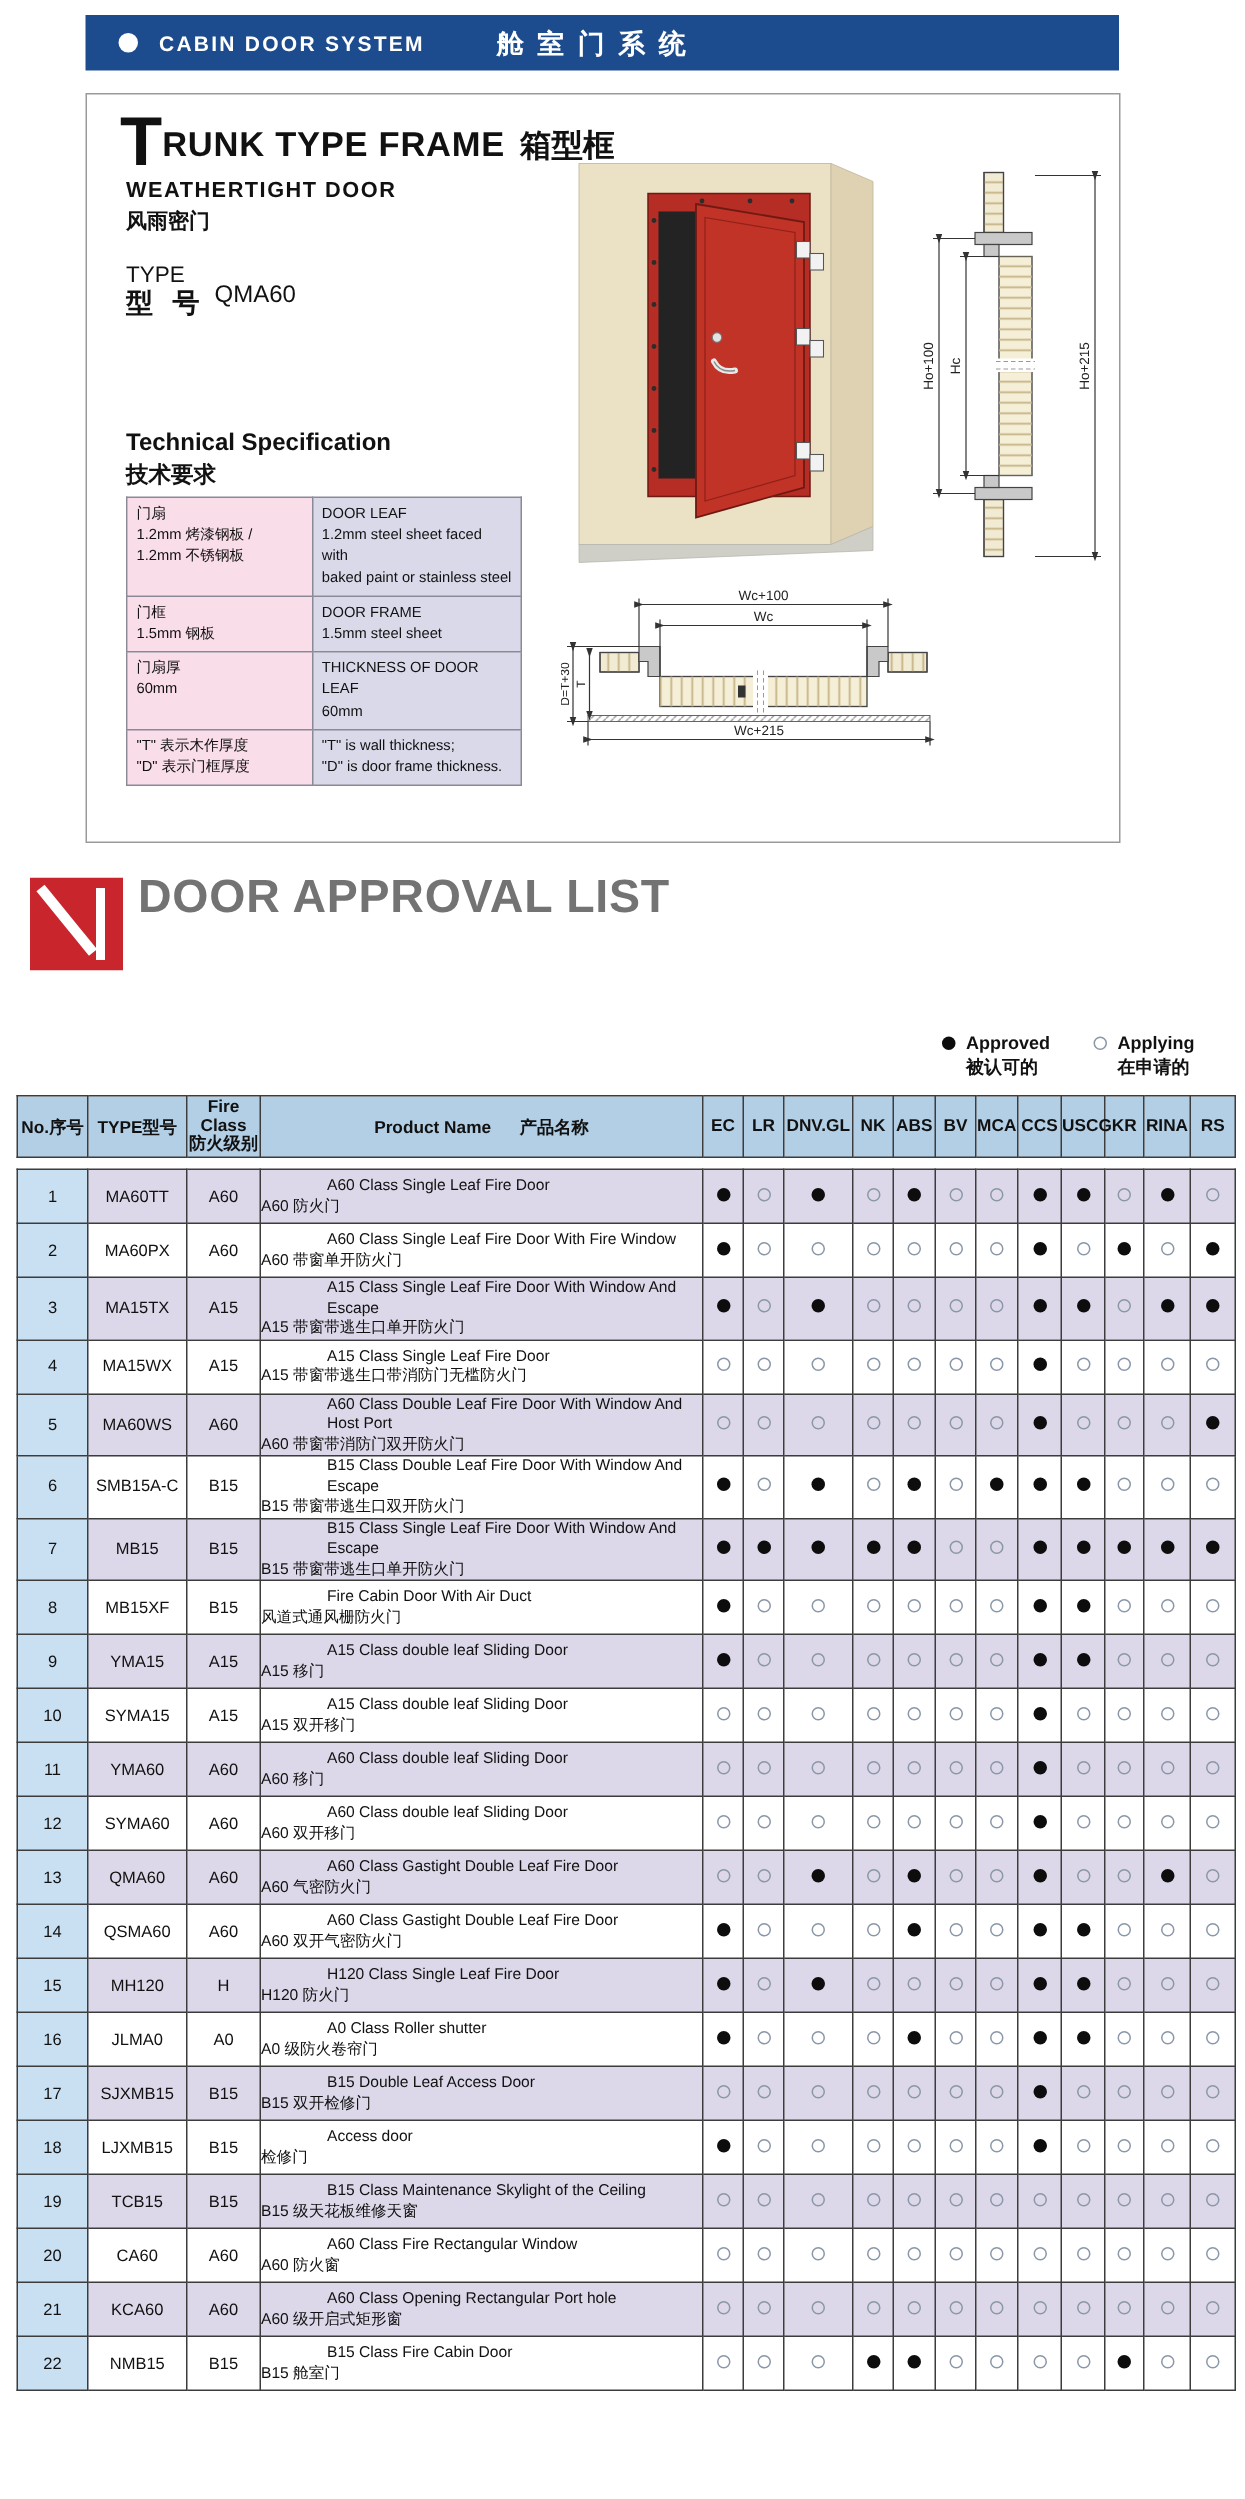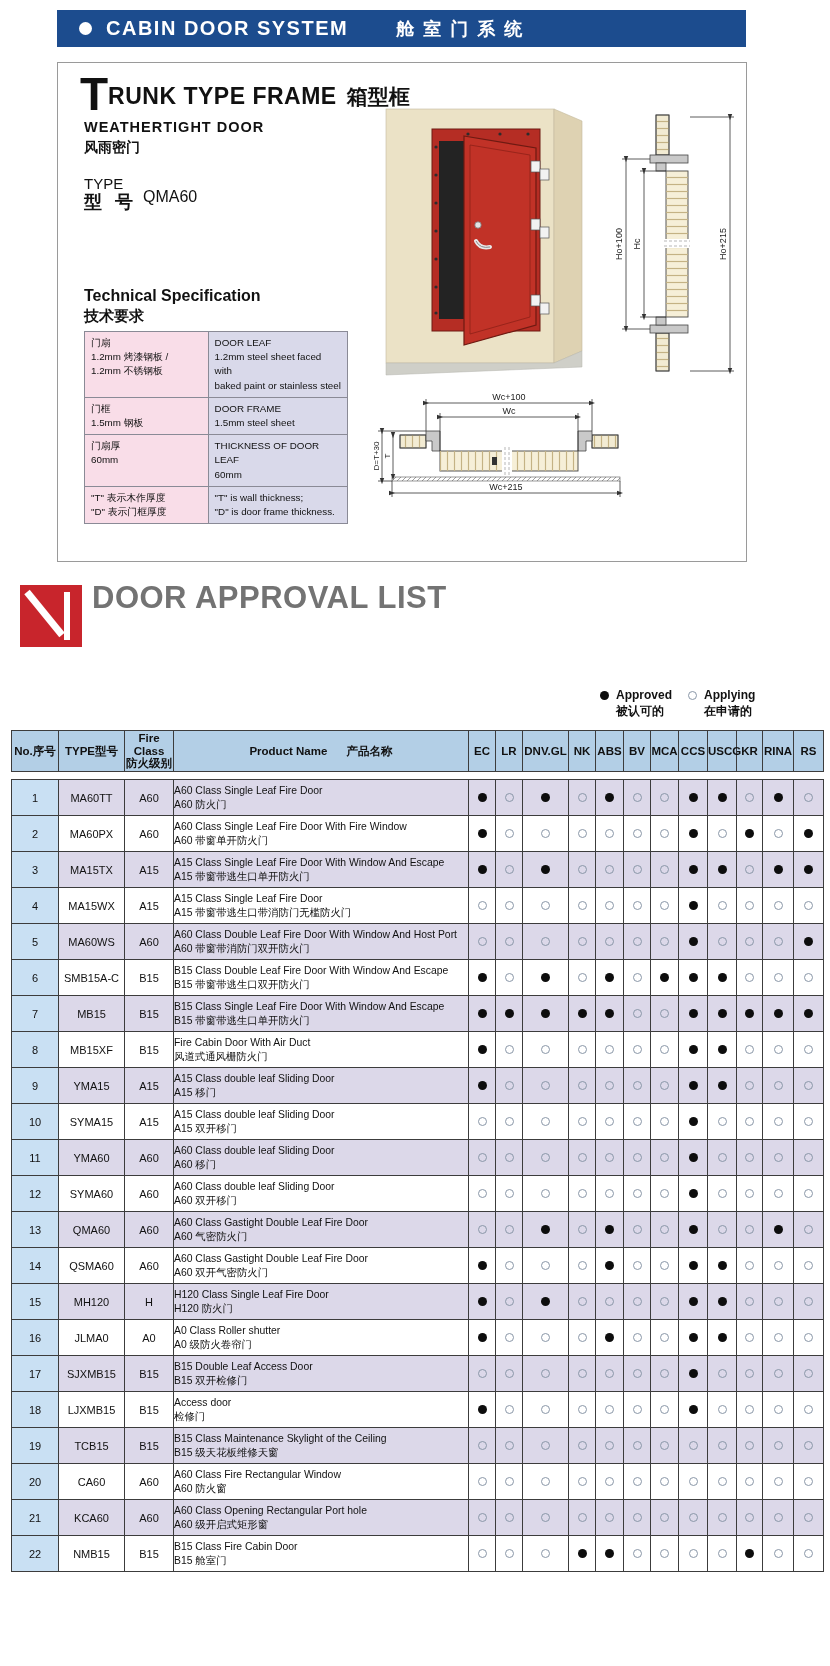--- a/index.html
+++ b/index.html
@@ -3,21 +3,21 @@
 <meta charset="utf-8">
 <style>
   html,body{margin:0;padding:0;background:#fff;}
   .page{position:relative;width:830px;height:1666px;background:#ffffff;
         font-family:"Liberation Sans","DejaVu Sans",sans-serif;color:#111;overflow:hidden;}
 
   
   .topbar{position:absolute;left:57px;top:10px;width:689px;height:37px;background:#1c4c8e;
           display:flex;align-items:center;color:#fff;}
   .topbar .bullet{width:13px;height:13px;border-radius:50%;background:#fff;margin:0 14px 0 22px;}
-  .topbar .t-en{font-size:20px;font-weight:bold;letter-spacing:1.5px;}
+  .topbar .t-en{font-size:14px;font-weight:bold;letter-spacing:1.5px;}
   .topbar .t-cn{font-size:18px;font-weight:bold;letter-spacing:9px;margin-left:48px;}
 
   
   .framebox{position:absolute;left:57px;top:62px;width:688px;height:498px;border:1px solid #9a9a9a;background:#fff;}
   .ft-title{position:absolute;left:22px;top:8px;white-space:nowrap;}
   .ft-title .bigT{font-size:46px;font-weight:bold;line-height:1;vertical-align:-6px;}
   .ft-title .rest{font-size:23px;font-weight:bold;letter-spacing:.5px;}
   .ft-title .cn{font-size:21px;font-weight:bold;margin-left:10px;}
   .ft-sub-en{position:absolute;left:26px;top:56px;font-size:14.5px;font-weight:bold;letter-spacing:1px;}
   .ft-sub-cn{position:absolute;left:26px;top:76px;font-size:14px;font-weight:bold;}
@@ -39,21 +39,21 @@
   .vsec{position:absolute;left:540px;top:48px;width:146px;height:266px;}
   .hsec{position:absolute;left:316px;top:326px;width:262px;height:114px;}
   svg text{font-family:"Liberation Sans","DejaVu Sans",sans-serif;}
 
   
   .ap-logo{position:absolute;left:20px;top:585px;width:62px;height:62px;}
   .ap-title-en{position:absolute;left:92px;top:580px;font-size:31px;font-weight:bold;color:#737373;letter-spacing:.5px;}
   .ap-title-cn{position:absolute;left:92px;top:617px;font-size:26px;font-weight:bold;color:#1d4e9e;letter-spacing:2px;}
 
   
-  .legend{position:absolute;left:600px;top:688px;display:flex;gap:16px;}
+  .legend{position:absolute;left:628px;top:688px;display:flex;gap:29px;}
   .legend-item{display:flex;gap:7px;}
   .legend-item .dot{margin-top:3px;}
   .legend-text{display:flex;flex-direction:column;font-size:12px;font-weight:bold;line-height:1.3;}
 
   .dot{display:inline-block;width:9px;height:9px;border-radius:50%;box-sizing:border-box;}
   .dot.filled{background:#0d0d0d;}
   .dot.open{border:1.5px solid #8a97a8;background:transparent;}
 
   
   .ap-table-wrap{position:absolute;left:11px;top:730px;width:812px;}
@@ -64,21 +64,21 @@
   th.product-h{white-space:pre;}
   th.soc{font-size:8.6px;}
   table.ap.body{margin-top:7px;}
   table.ap.body td{height:35px;text-align:center;font-size:11px;}
   td.no-cell{background:#c9e0f3;font-size:11.5px;}
   tr.odd td{background:#dcd8e9;}
   tr.odd td.no-cell{background:#c9e0f3;}
   tr.even td{background:#ffffff;}
   tr.even td.no-cell{background:#c9e0f3;}
   td.prod{text-align:left !important;padding:1px 4px 1px 9px;line-height:1.3;}
-  td.prod .en{font-size:10.4px;display:block;}
+  td.prod .en{font-size:10.4px;display:block;margin-left:44px;}
   td.prod .cn{font-size:10.4px;display:block;}
 </style>
 </head>
 <body>
 
 <div class="page">
 
   <div class="topbar">
     <span class="bullet"></span>
     <span class="t-en">CABIN DOOR SYSTEM</span>

